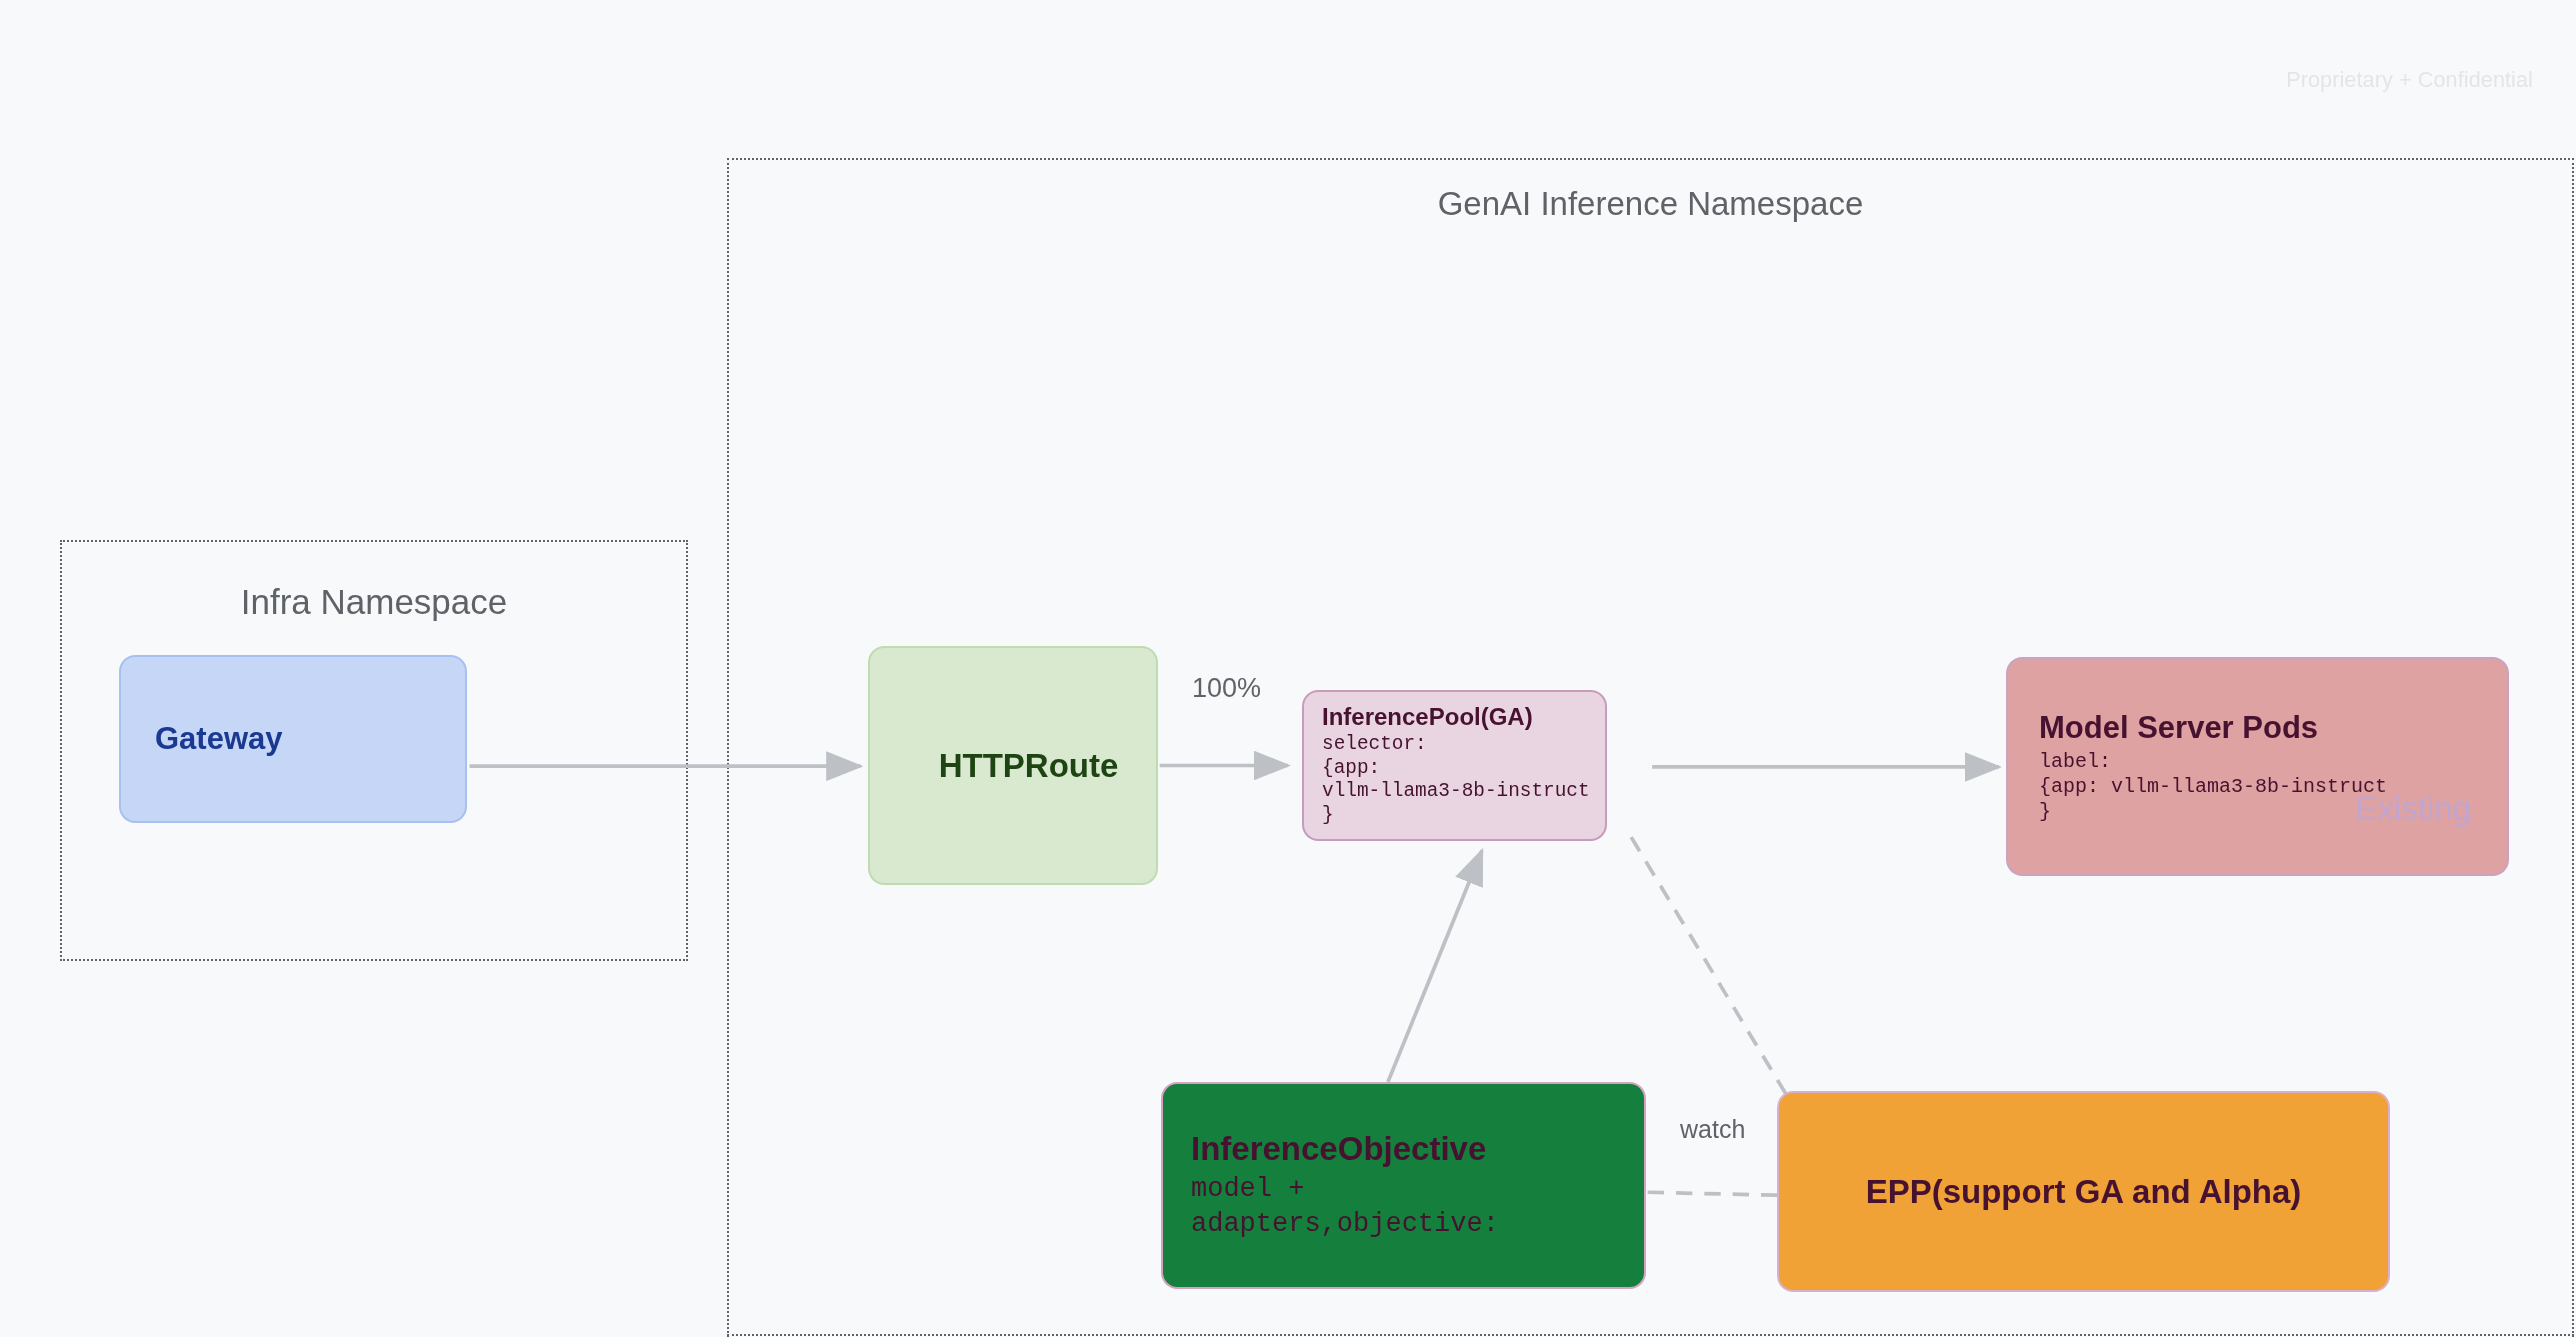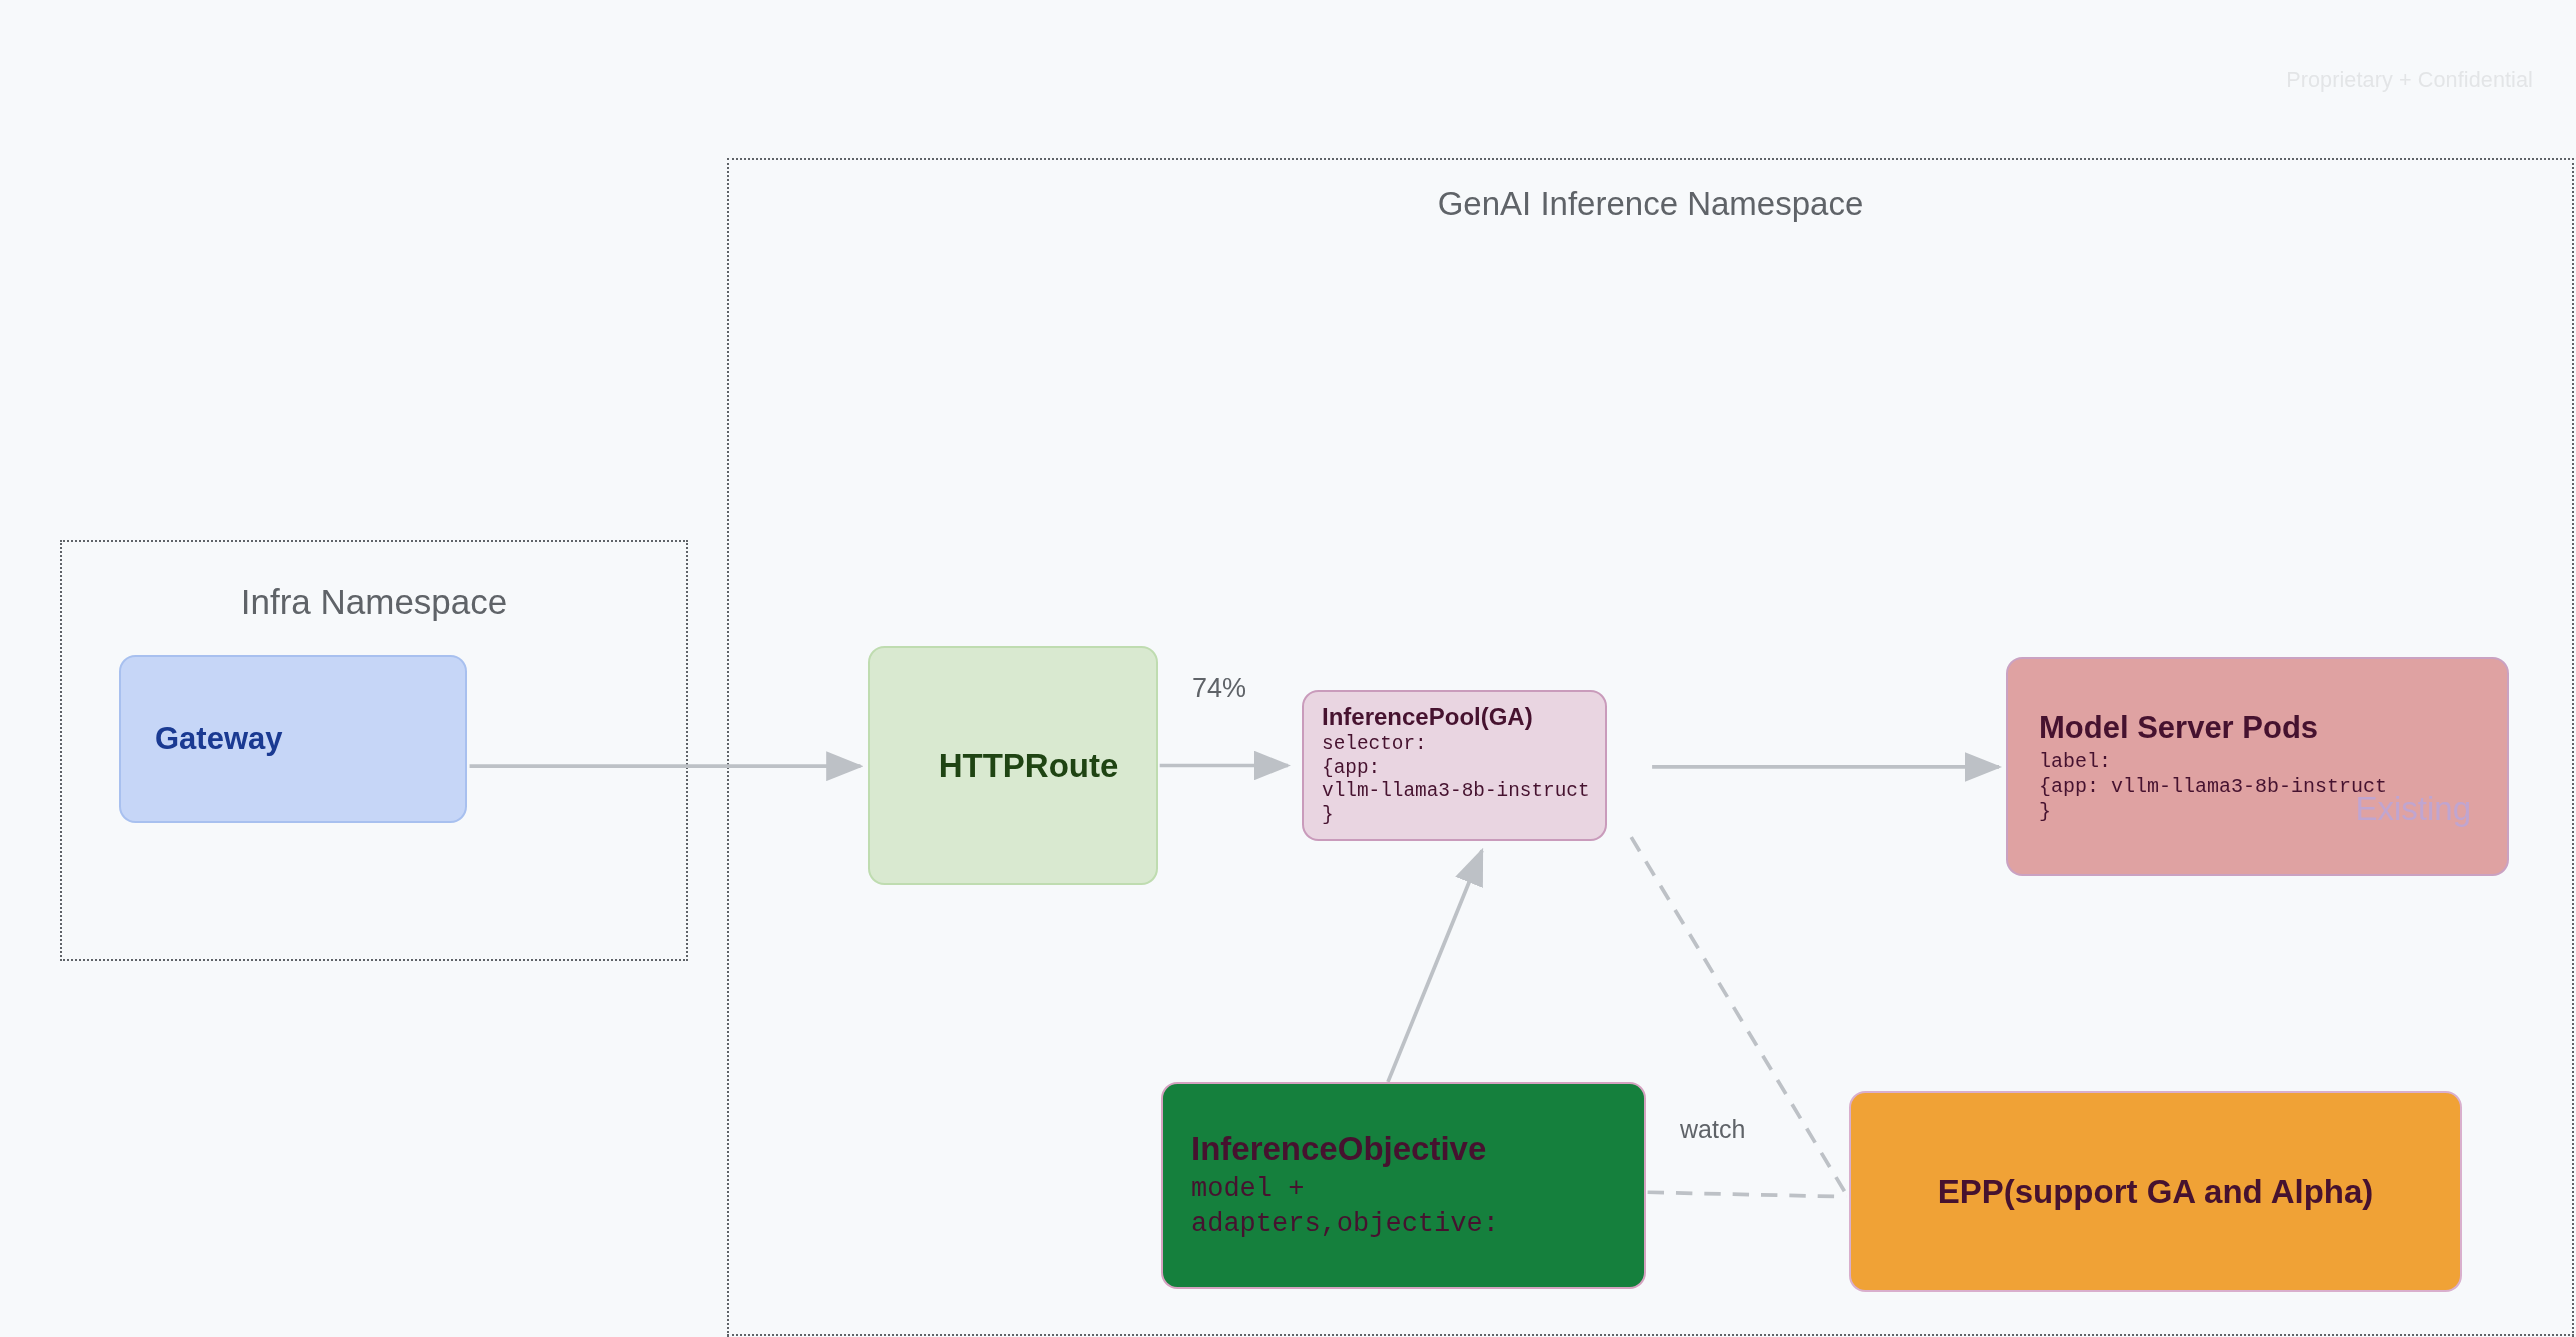--- a/index.html
+++ b/index.html
@@ -149,21 +149,21 @@
     width: 485px; height: 207px;
     background: #15803d;
     border: 2.2px solid #d5a2c0;
   }
   #node-inferenceobjective .node-inner { top: 0; bottom: 0; padding-left: 28px; }
   #node-inferenceobjective .node-title { font-size: 33px; color: #46122f; margin-bottom: 4.5px; }
   #node-inferenceobjective .node-body { font-size: 27px; color: #46122f; line-height: 1.28; }
 
   
   #node-epp {
-    left: 1849px; top: 1091px;
+    left: 1777px; top: 1091px;
     width: 613px; height: 201px;
     background: #f0a236;
     border: 2.2px solid #d9afcd;
     text-decoration: underline;
   }
   #node-epp .node-inner { top: 0; bottom: 0; align-items: center; }
   #node-epp .node-title { font-size: 33px; color: #46122f; }
 
   
   .edge-label {
@@ -223,21 +223,21 @@
 
     <g>
       <line x1="2186" y1="1122" x2="2472" y2="1597" stroke="#bdc1c6" stroke-width="5" stroke-dasharray="22 16"></line>
     </g>
 
     <g>
       <line x1="2208" y1="1598" x2="2474" y2="1604" stroke="#bdc1c6" stroke-width="5" stroke-dasharray="22 16"></line>
     </g>
   </svg>
 
-  <div class="edge-label" id="label-100">74%</div>
+  <div class="edge-label" id="label-100">100%</div>
 
   <div class="edge-label" id="label-watch">watch</div>
 
   <div class="node" id="node-gateway">
     <div class="node-inner">
       <div class="node-title">Gateway</div>
     </div>
   </div>
 
   <div class="node" id="node-httproute">

